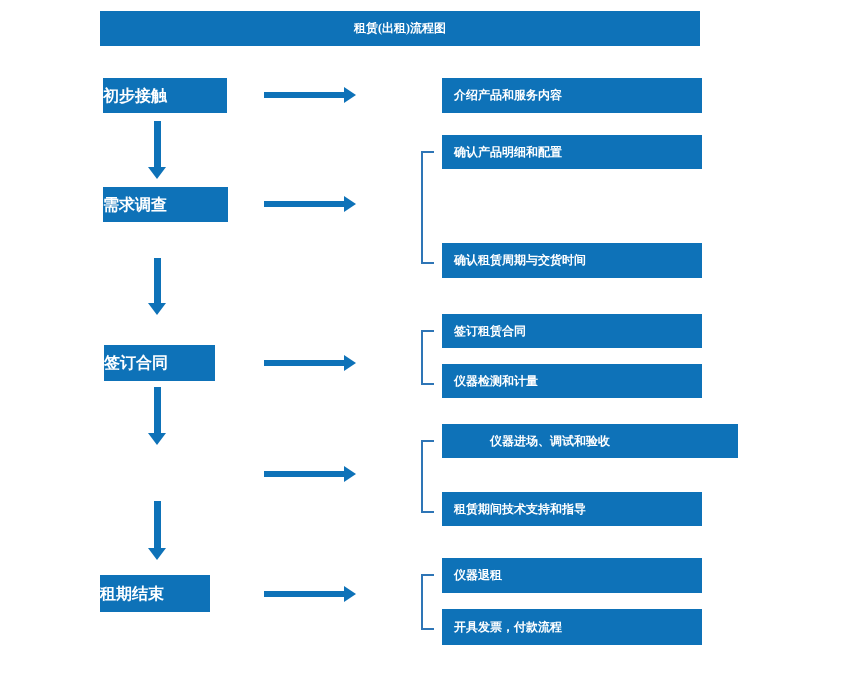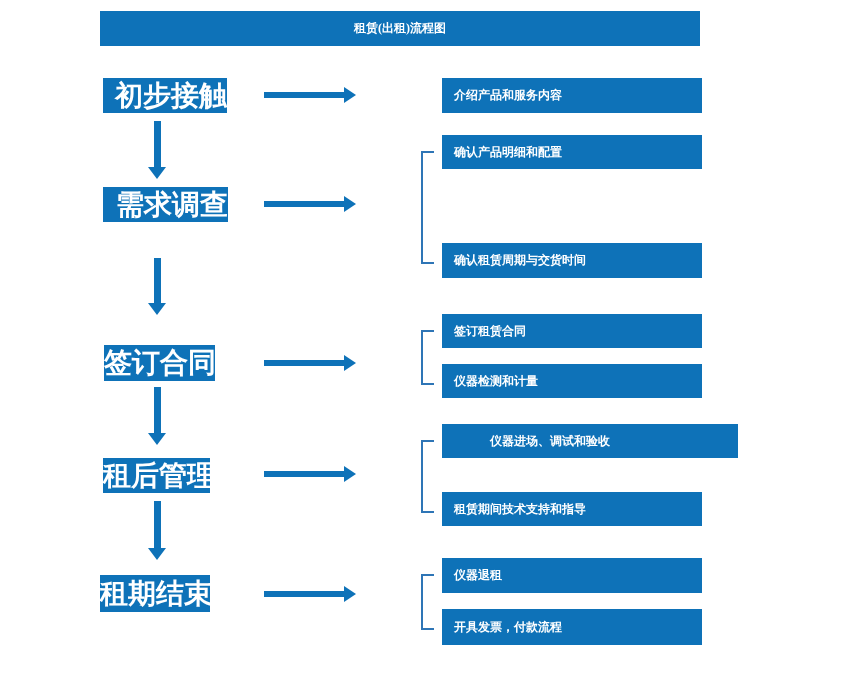--- a/index.html
+++ b/index.html
@@ -24,23 +24,23 @@
     color: var(--boxtext);
     font-size: 12px;
     font-weight: bold;
     text-align: center;
     line-height: 35px;
   }
   .step-box {
     position: absolute;
     background: var(--primary);
     color: var(--boxtext);
-    font-size: 28px;
+    font-size: 16px;
     font-weight: bold;
-    text-align: right;
+    text-align: left;
     white-space: nowrap;
   }
   .s0 { left: 103px; top: 78px;  width: 124px; height: 35px; line-height: 35px; }
   .s1 { left: 103px; top: 187px; width: 125px; height: 35px; line-height: 35px; }
   .s2 { left: 104px; top: 345px; width: 111px; height: 36px; line-height: 36px; }
   .s3 { left: 103px; top: 458px; width: 107px; height: 35px; line-height: 35px; }
   .s4 { left: 100px; top: 575px; width: 110px; height: 37px; line-height: 37px; }
   .detail-box {
     position: absolute;
     left: 442px;
@@ -120,21 +120,20 @@
 </head>
 <body>
 
 <div class="canvas">
 
   <div class="title-bar">租赁(出租)流程图</div>
 
   <div class="step-box s0">初步接触</div>
   <div class="step-box s1">需求调查</div>
   <div class="step-box s2">签订合同</div>
-  <div class="step-box s3">租后管理</div>
   <div class="step-box s4">租期结束</div>
 
   <div class="detail-box d0">介绍产品和服务内容</div>
   <div class="detail-box d1">确认产品明细和配置</div>
   <div class="detail-box d4">签订租赁合同</div>
   <div class="detail-box d3">确认租赁周期与交货时间</div>
   <div class="detail-box d5">仪器检测和计量</div>
   <div class="detail-box d6">仪器进场、调试和验收</div>
   <div class="detail-box d7">租赁期间技术支持和指导</div>
   <div class="detail-box d8">仪器退租</div>

